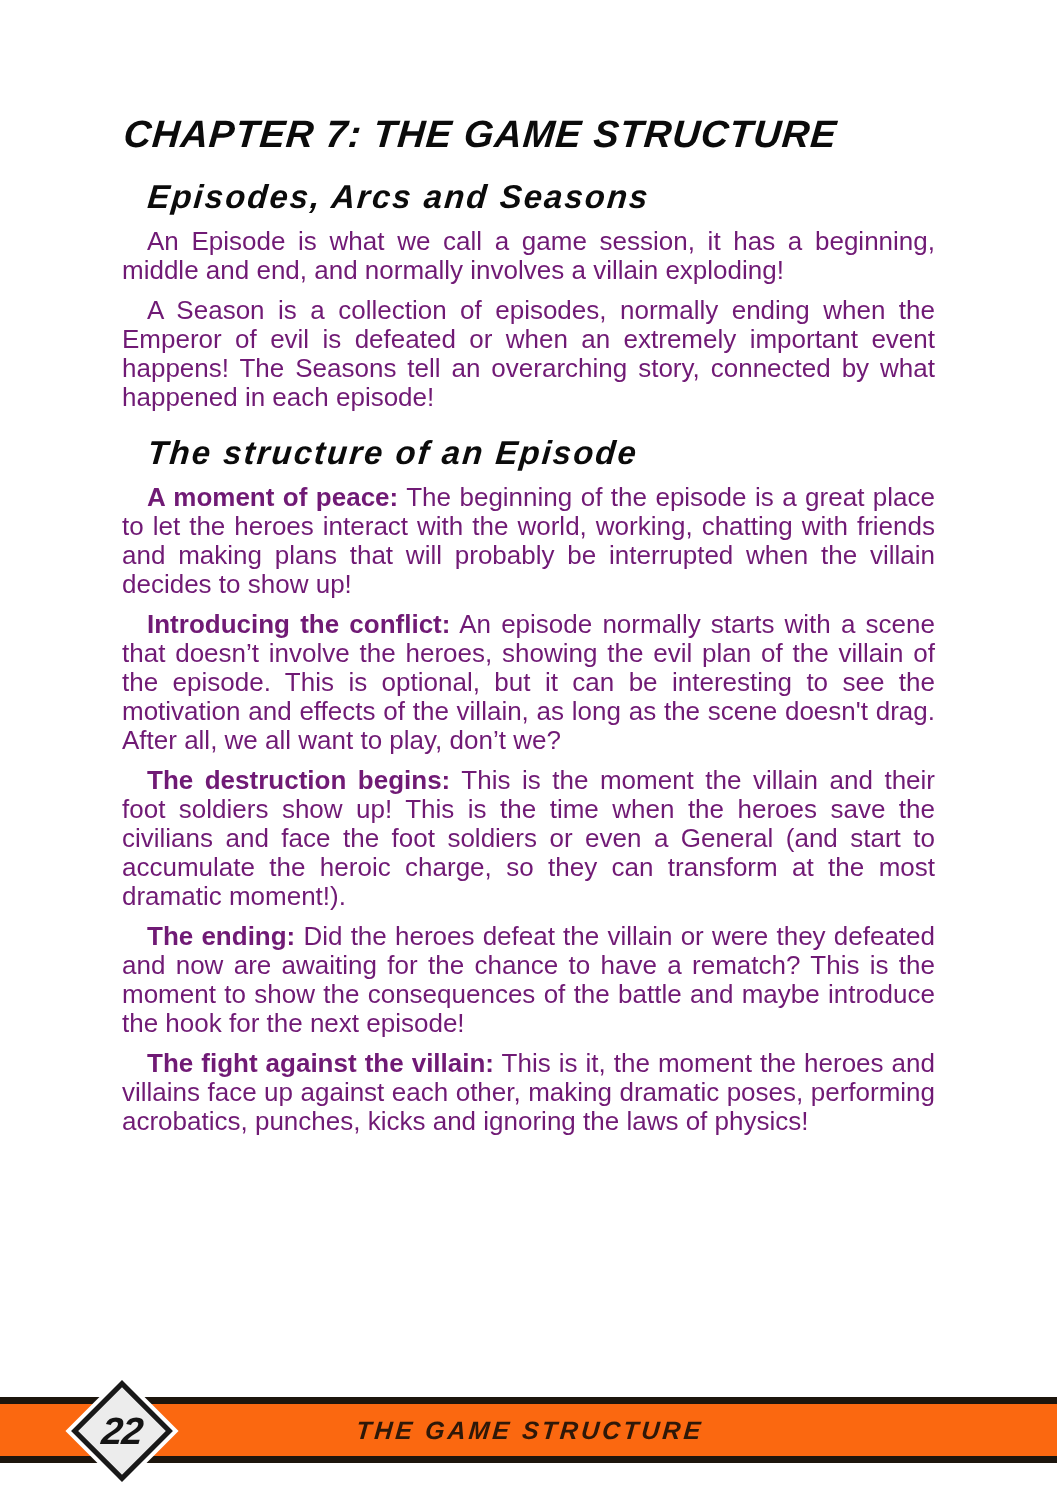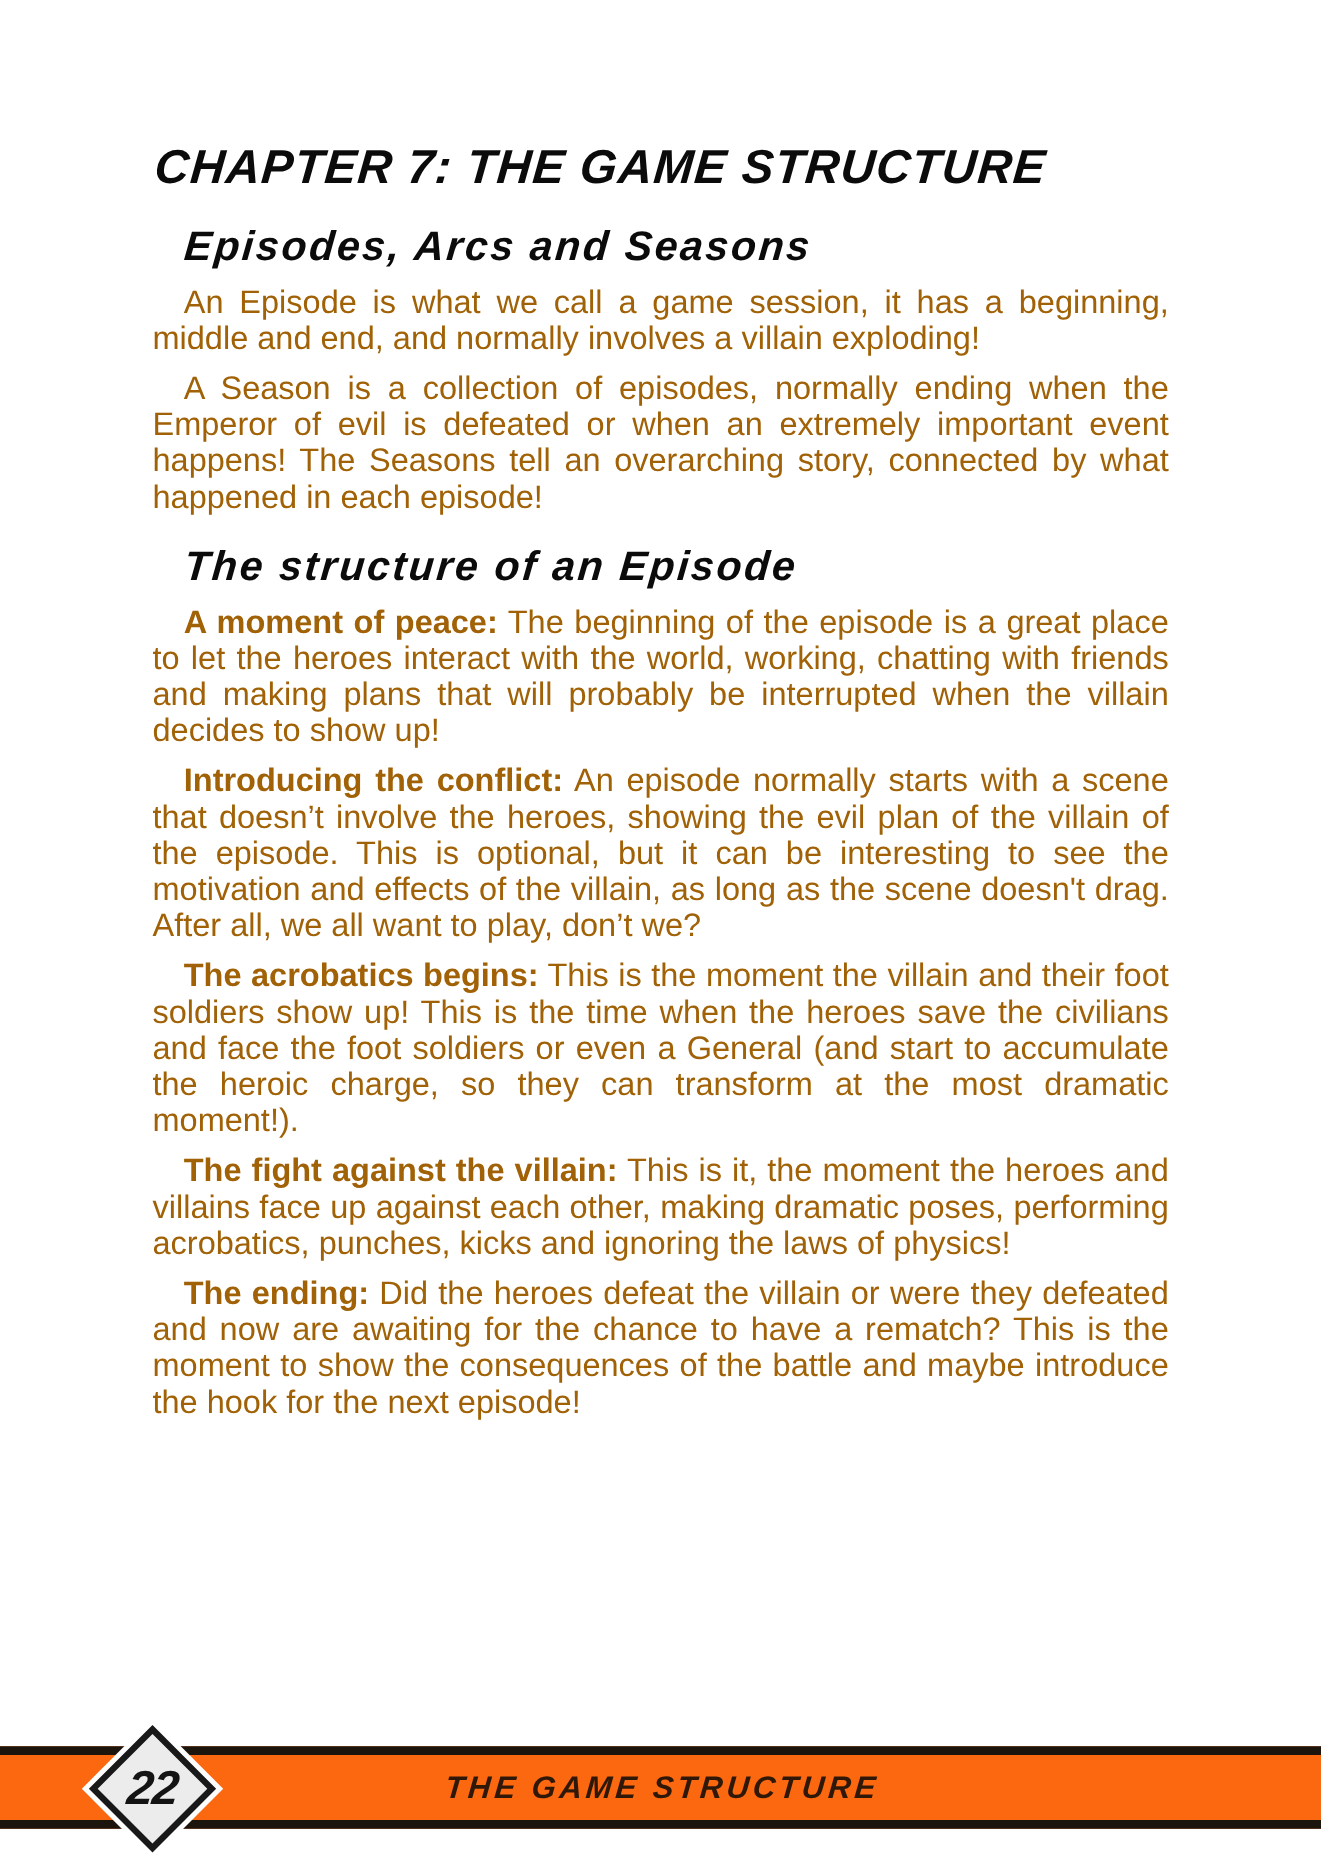--- a/index.html
+++ b/index.html
@@ -42,21 +42,21 @@
     letter-spacing: 2px;
     white-space: nowrap;
     color: #0b0b0b;
   }
   .content p {
     margin: 11px 0 0 0;
     font-size: 26px;
     line-height: 29px;
     text-align: justify;
     text-indent: 25px;
-    color: #a16207;
+    color: #701a75;
   }
   .content p b { font-weight: bold; }
 
   
   .footer-band {
     position: absolute;
     left: 0;
     top: 1397px;
     width: 100%;
     height: 66px;
@@ -120,23 +120,23 @@
     <section>
       <h2 class="section-heading"><span class="skew">Episodes, Arcs and Seasons</span></h2>
       <p><span>An Episode is what we call a game session, it has a beginning, middle and end, and normally involves a villain exploding!</span></p>
       <p><span>A Season is a collection of episodes, normally ending when the Emperor of evil is defeated or when an extremely important event happens! The Seasons tell an overarching story, connected by what happened in each episode!</span></p>
     </section>
 
     <section>
       <h2 class="section-heading"><span class="skew">The structure of an Episode</span></h2>
       <p><b>A moment of peace:</b><span> The beginning of the episode is a great place to let the heroes interact with the world, working, chatting with friends and making plans that will probably be interrupted when the villain decides to show up!</span></p>
       <p><b>Introducing the conflict:</b><span> An episode normally starts with a scene that doesn’t involve the heroes, showing the evil plan of the villain of the episode. This is optional, but it can be interesting to see the motivation and effects of the villain, as long as the scene doesn't drag. After all, we all want to play, don’t we?</span></p>
-      <p><b>The acrobatics begins:</b><span> This is the moment the villain and their foot soldiers show up! This is the time when the heroes save the civilians and face the foot soldiers or even a General (and start to accumulate the heroic charge, so they can transform at the most dramatic moment!).</span></p>
+      <p><b>The destruction begins:</b><span> This is the moment the villain and their foot soldiers show up! This is the time when the heroes save the civilians and face the foot soldiers or even a General (and start to accumulate the heroic charge, so they can transform at the most dramatic moment!).</span></p>
+      <p><b>The ending:</b><span> Did the heroes defeat the villain or were they defeated and now are awaiting for the chance to have a rematch? This is the moment to show the consequences of the battle and maybe introduce the hook for the next episode!</span></p>
       <p><b>The fight against the villain:</b><span> This is it, the moment the heroes and villains face up against each other, making dramatic poses, performing acrobatics, punches, kicks and ignoring the laws of physics!</span></p>
-      <p><b>The ending:</b><span> Did the heroes defeat the villain or were they defeated and now are awaiting for the chance to have a rematch? This is the moment to show the consequences of the battle and maybe introduce the hook for the next episode!</span></p>
     </section>
 
   </div>
 
   <div class="footer-band"></div>
   <div class="band-title">
       <span class="skew">THE GAME STRUCTURE</span>
     </div>
   <div class="page-number-badge">
     <span class="num">22</span>

